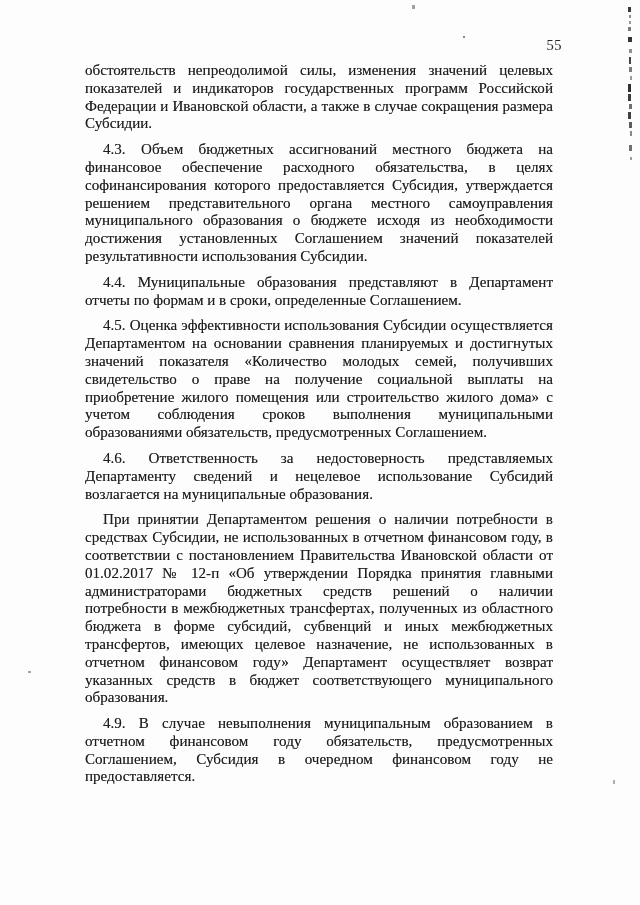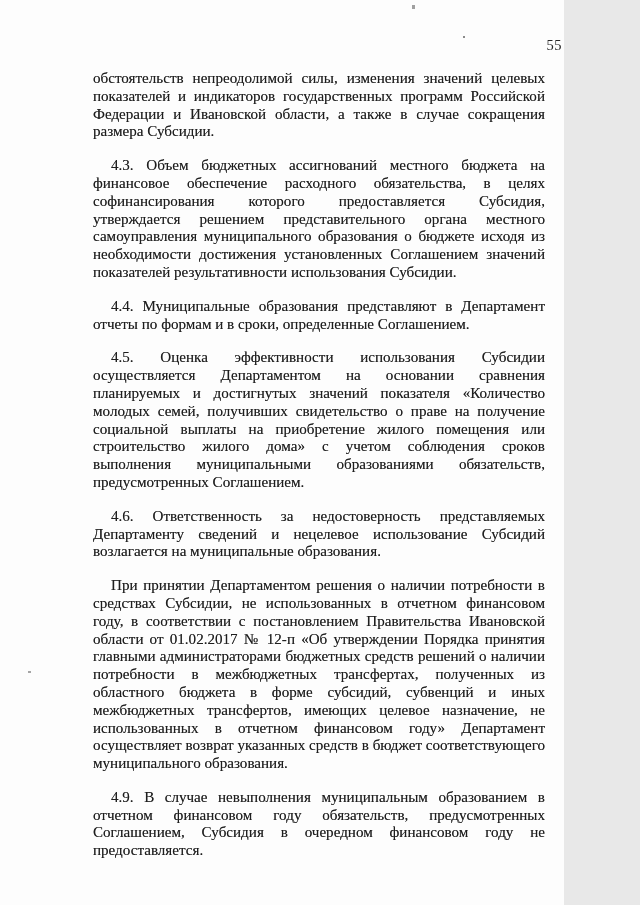--- a/index.html
+++ b/index.html
@@ -2,21 +2,21 @@
 <html lang="ru"><head>
 <meta charset="utf-8">
 <style>
   html, body {
     margin: 0;
     padding: 0;
     background: #e8e8e8;
   }
   .page {
     position: relative;
-    width: 564px;
+    width: 640px;
     height: 905px;
     background: #fdfdfd;
     overflow: hidden;
     font-family: "Liberation Serif", "DejaVu Serif", serif;
     color: #1e1e1e;
   }
   .page-number {
     position: absolute;
     top: 37px;
     left: 500px;
@@ -31,21 +31,21 @@
     top: 54px;
     left: 77px;
     width: 484px;
     font-size: 15.1px;
     line-height: 17.8px;
     text-align: justify;
     color: #1e1e1e;
     text-shadow: 0 0 0.45px rgba(20,20,20,0.55);
   }
   .body-text p {
-    margin: 16px;
+    margin: 8px;
     padding: 0;
   }
   .body-text p.indent {
     text-indent: 18px;
   }
   .artifact {
     position: absolute;
     pointer-events: none;
   }
 </style>

